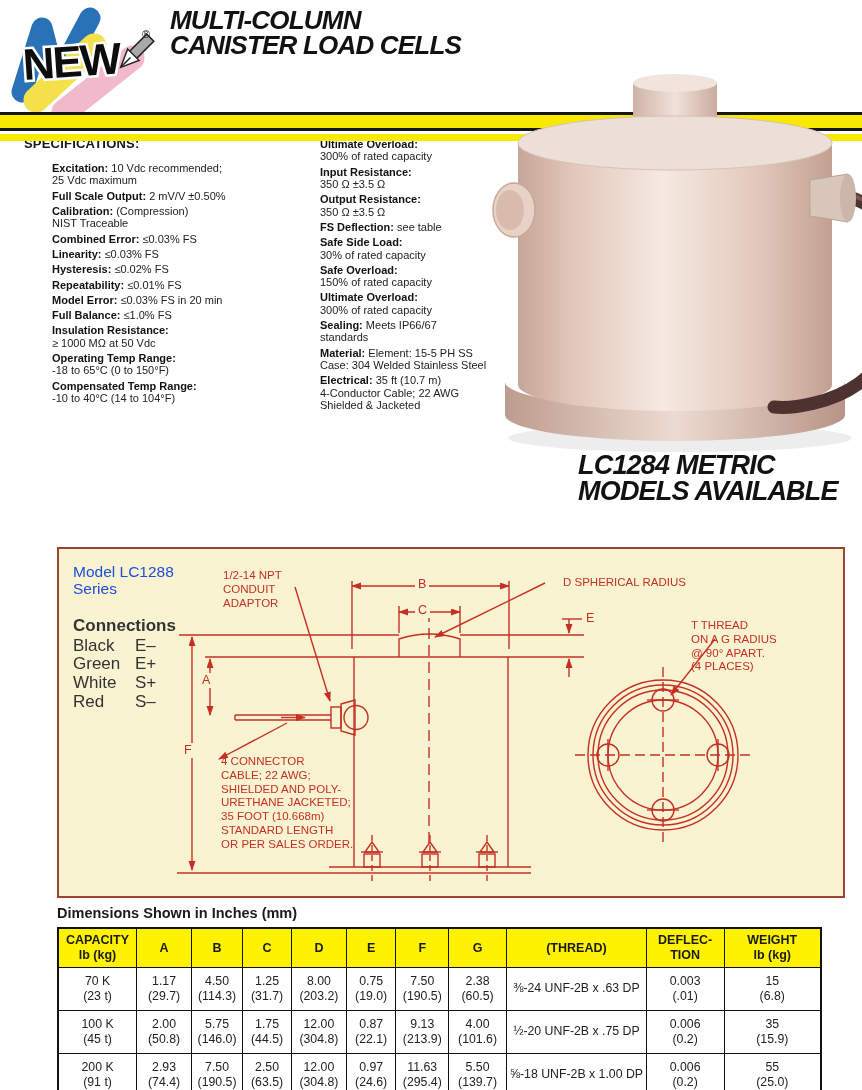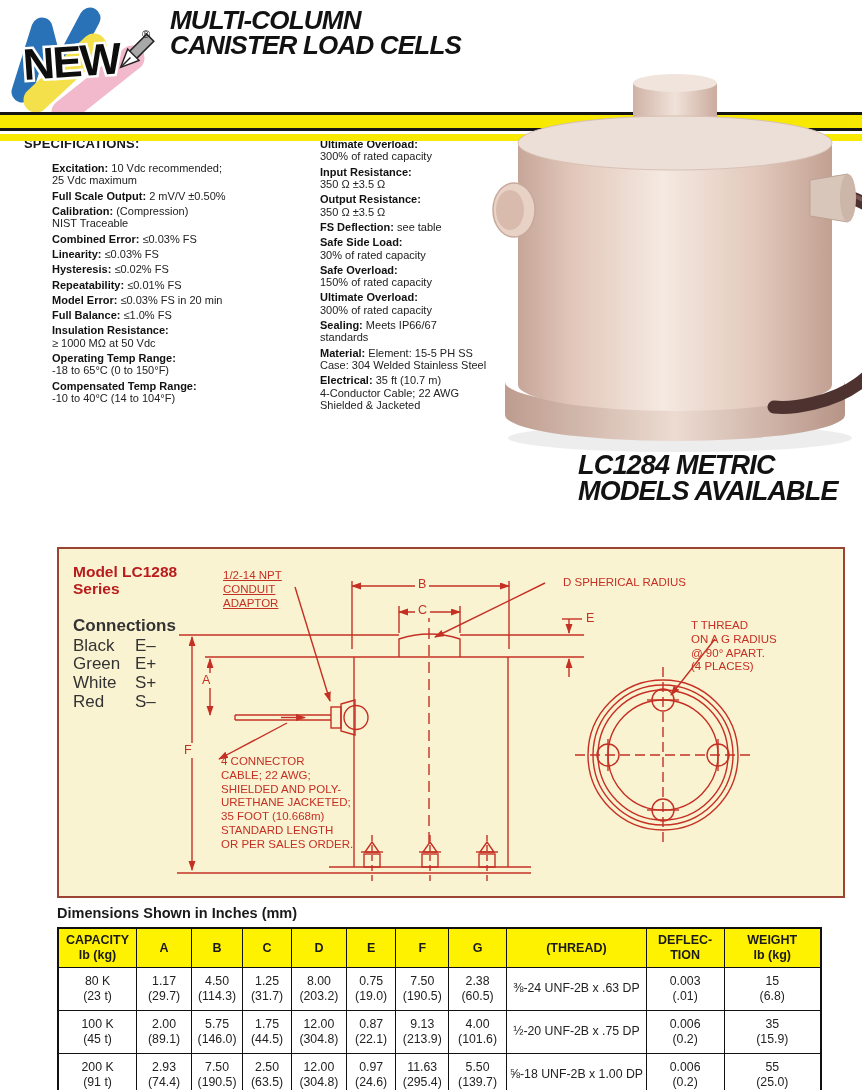--- a/index.html
+++ b/index.html
@@ -24,21 +24,21 @@
   .photo{position:absolute;left:490px;top:30px;width:372px;height:435px;z-index:5;}
   
   .metric{position:absolute;left:578px;top:452px;z-index:6;font-size:27px;font-weight:bold;
           font-style:italic;line-height:0.98;letter-spacing:-0.8px;color:#121212;white-space:pre-line;}
   
   .diagram{position:absolute;left:57px;top:547px;width:788px;height:351px;background:#faf3d2;
            border:2px solid #9c4434;box-sizing:border-box;z-index:2;}
   .diagram svg{position:absolute;left:0;top:0;}
   .dl{position:absolute;color:#c53024;font-size:11.5px;line-height:1.2;white-space:pre-line;}
   .dletter{background:#faf3d2;padding:0 3px;font-size:12.5px;}
-  .dmodel{position:absolute;left:14px;top:14px;color:#b91c1c;font-weight:bold;font-size:15.5px;line-height:1.12;white-space:pre-line;}
+  .dmodel{position:absolute;left:14px;top:14px;color:#1d4ed8;font-weight:normal;font-size:15.5px;line-height:1.12;white-space:pre-line;}
   .dconn{position:absolute;left:14px;top:68px;color:#333;font-size:17px;line-height:1.1;}
   .dconn .hd{font-weight:bold;margin-bottom:1px;}
   .dconn .row{display:flex;}
   .dconn .row span:first-child{width:62px;}
   
   .table-title{position:absolute;left:57px;top:905px;font-size:14.5px;font-weight:bold;}
   .dim-table{position:absolute;left:57px;top:927px;width:765px;border-collapse:collapse;
              table-layout:fixed;border:2px solid #111;}
   .dim-table th,.dim-table td{border:1.6px solid #111;text-align:center;vertical-align:middle;
              white-space:pre-line;padding:2px 1px;}
@@ -262,21 +262,21 @@
         </div>
       <div class="row">
           <span>White</span>
           <span>S+</span>
         </div>
       <div class="row">
           <span>Red</span>
           <span>S–</span>
         </div>
     </div>
-    <div class="dl" style="left:164px;top:20px;text-decoration:underline;">1/2-14 NPT
+    <div class="dl" style="left:164px;top:20px;">1/2-14 NPT
 CONDUIT
 ADAPTOR</div>
     <div class="dl" style="left:504px;top:27px;">D SPHERICAL RADIUS</div>
     <div class="dl" style="left:632px;top:70px;">T THREAD
 ON A G RADIUS
 @ 90° APART.
 (4 PLACES)</div>
     <div class="dl" style="left:162px;top:206px;">4 CONNECTOR
 CABLE; 22 AWG;
 SHIELDED AND POLY-
@@ -319,21 +319,21 @@
         <th>G</th>
         <th>(THREAD)</th>
         <th>DEFLEC-
 TION</th>
         <th>WEIGHT
 lb (kg)</th>
       </tr>
     </thead>
     <tbody>
       <tr>
-        <td>80 K
+        <td>70 K
 (23 t)</td>
           <td>1.17
 (29.7)</td>
           <td>4.50
 (114.3)</td>
           <td>1.25
 (31.7)</td>
           <td>8.00
 (203.2)</td>
           <td>0.75
@@ -345,21 +345,21 @@
           <td>⅜-24 UNF-2B x .63 DP</td>
           <td>0.003
 (.01)</td>
           <td>15
 (6.8)</td>
       </tr>
       <tr>
         <td>100 K
 (45 t)</td>
           <td>2.00
-(89.1)</td>
+(50.8)</td>
           <td>5.75
 (146.0)</td>
           <td>1.75
 (44.5)</td>
           <td>12.00
 (304.8)</td>
           <td>0.87
 (22.1)</td>
           <td>9.13
 (213.9)</td>

